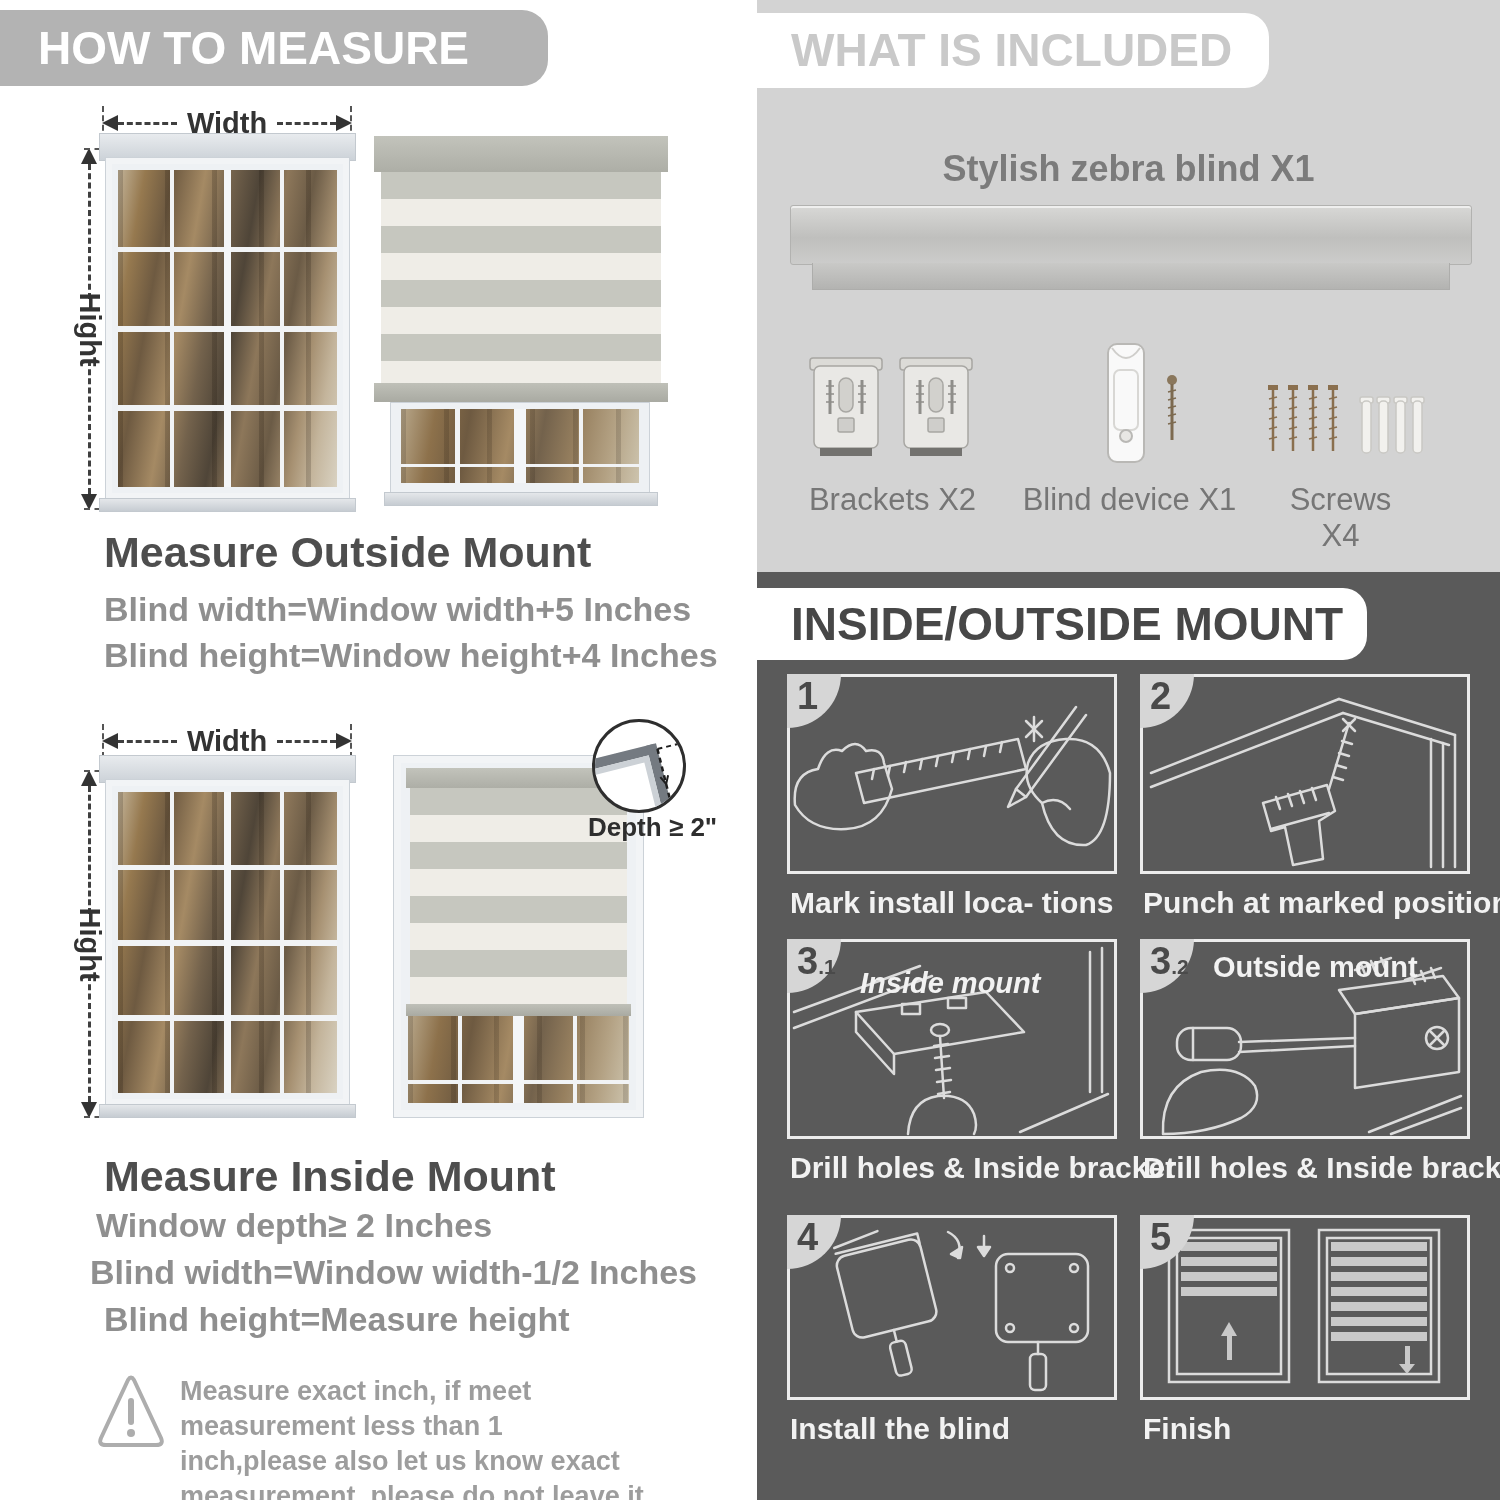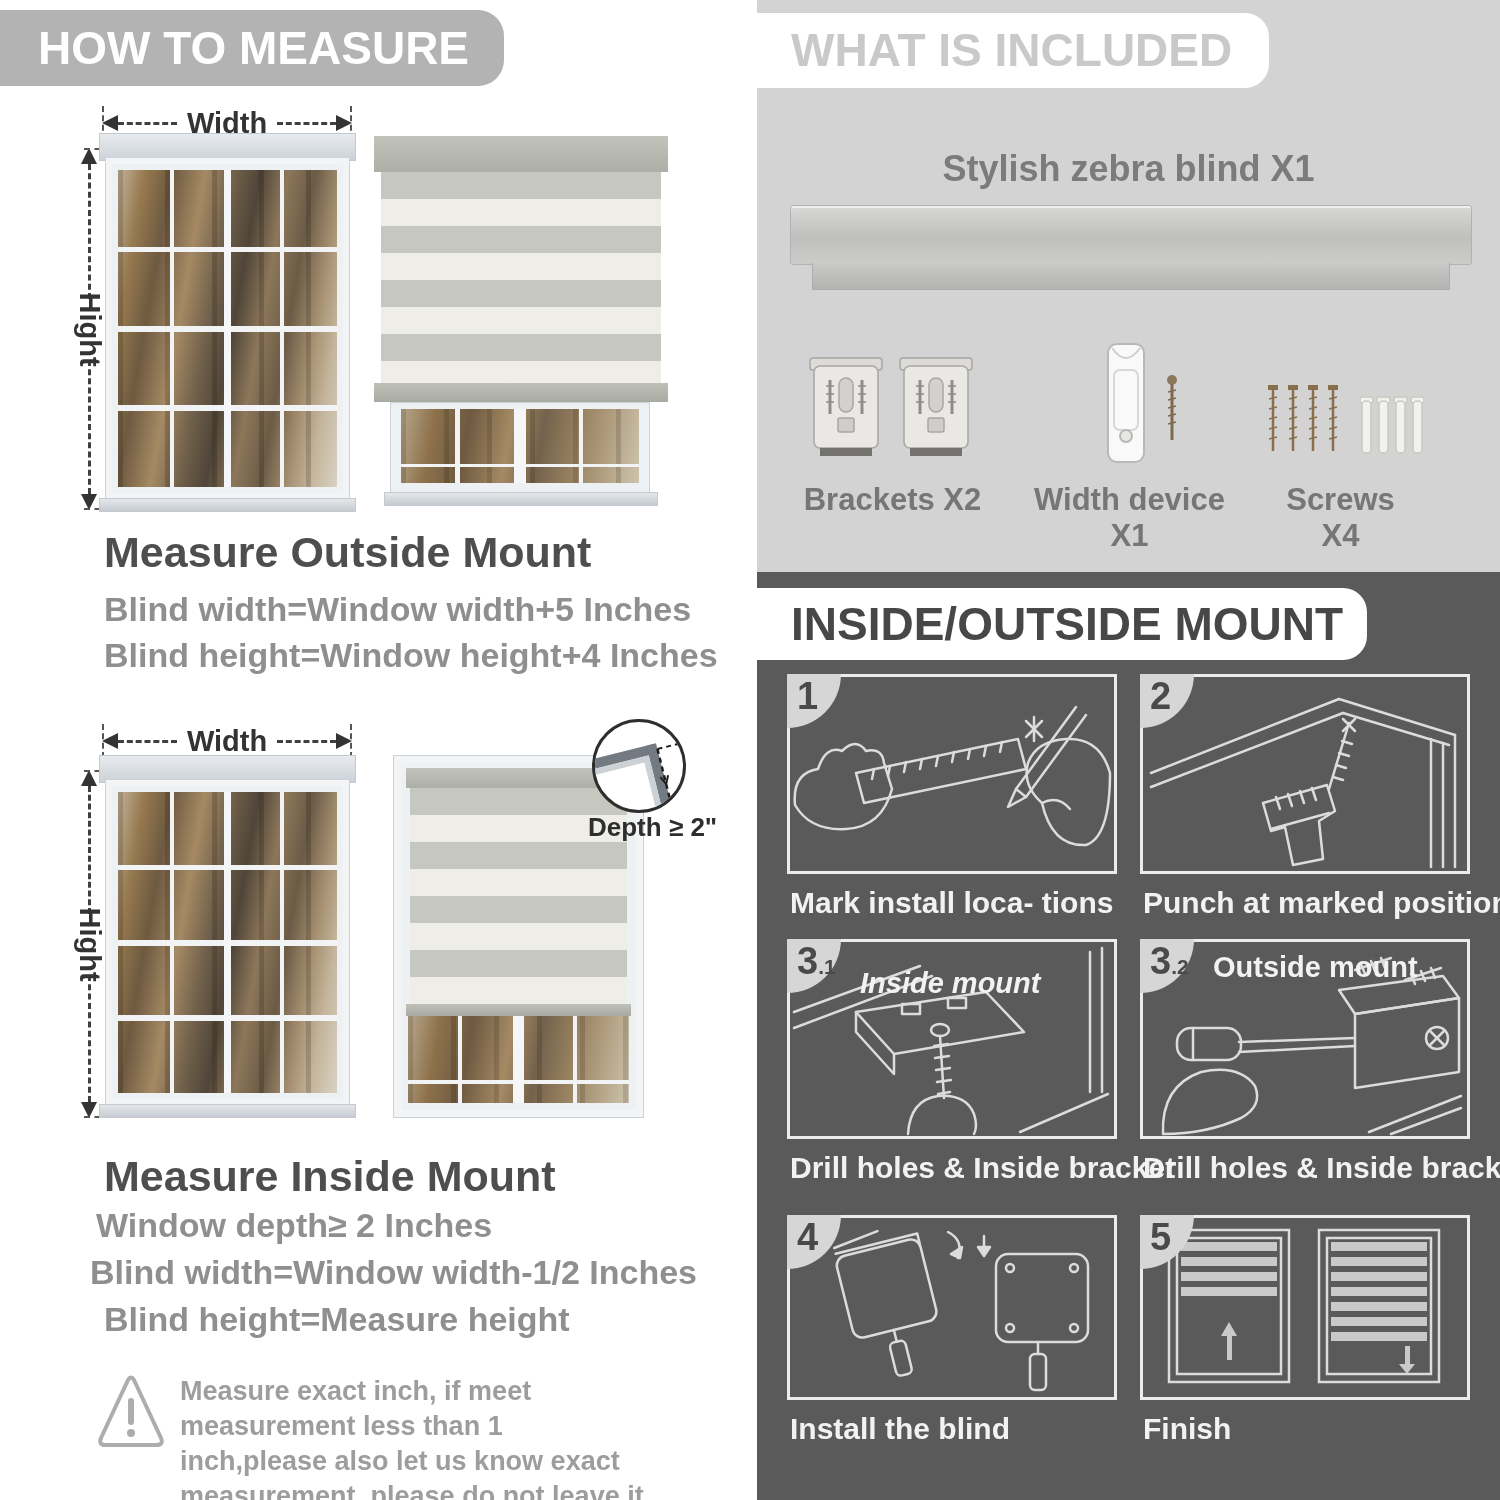--- a/index.html
+++ b/index.html
@@ -2,36 +2,36 @@
 <html><head>
 <meta charset="utf-8">
 <style>
   html,body{margin:0;padding:0;}
   body{width:1500px;height:1500px;position:relative;background:#ffffff;
        font-family:"Liberation Sans",sans-serif;overflow:hidden;}
   .abs{position:absolute;}
 
   
   .hdr{font-weight:bold;font-size:46px;line-height:76px;white-space:nowrap;}
-  .hdr-left{left:0;top:10px;width:504px;height:76px;background:#b3b3b3;color:#ffffff;
+  .hdr-left{left:0;top:10px;width:548px;height:76px;background:#b3b3b3;color:#ffffff;
             border-radius:0 26px 26px 0;padding-left:38px;box-sizing:border-box;}
   .hdr-included{left:757px;top:13px;width:512px;height:75px;background:#ffffff;color:#c9c9c9;
             border-radius:0 24px 24px 0;padding-left:34px;box-sizing:border-box;line-height:75px;}
   .hdr-mount{left:757px;top:588px;width:610px;height:72px;background:#ffffff;color:#474747;
             border-radius:0 24px 24px 0;padding-left:34px;box-sizing:border-box;line-height:72px;}
 
   
   .panel-light{left:757px;top:0;width:743px;height:572px;background:#d3d3d3;}
   .panel-dark{left:757px;top:572px;width:743px;height:928px;background:#5a5a5a;}
 
   
   .sec-title{font-weight:bold;font-size:43px;color:#4e4e4e;white-space:nowrap;}
   .formula{font-weight:bold;font-size:34px;color:#8f8f8f;white-space:nowrap;}
   .product-label{font-weight:bold;font-size:36px;color:#7b7b7b;text-align:center;}
-  .item-label{font-weight:bold;font-size:31px;color:#767676;text-align:center;}
+  .item-label{font-weight:normal;font-size:31px;color:#767676;text-align:center;}
   .warn-text{font-weight:bold;font-size:27px;line-height:35px;color:#9d9d9d;}
   .dim-label{font-weight:bold;font-size:29px;color:#333333;}
   .depth-label{font-weight:bold;font-size:26px;color:#2e2e2e;white-space:nowrap;}
   .caption{font-weight:bold;font-size:30px;color:#f2f2f2;white-space:nowrap;}
   .step-title{font-weight:bold;font-size:29px;color:#f2f2f2;white-space:nowrap;}
 
   
   .harrow{display:flex;align-items:center;height:26px;}
   .harrow .dash{flex:1;border-top:3px dashed #3f3f3f;height:0;}
   .harrow .dim-label{padding:0 10px;}
@@ -244,21 +244,21 @@
     <circle cx="36" cy="96" r="6" fill="#e8e7e4" stroke="#b9b8b5" stroke-width="2"></circle>
     <circle cx="82" cy="40" r="5" fill="#8a775c"></circle>
     <line x1="82" y1="44" x2="82" y2="100" stroke="#7d6a50" stroke-width="3"></line>
     <line x1="78" y1="52" x2="86" y2="50" stroke="#7d6a50" stroke-width="1.5"></line>
     <line x1="78" y1="60" x2="86" y2="58" stroke="#7d6a50" stroke-width="1.5"></line>
     <line x1="78" y1="68" x2="86" y2="66" stroke="#7d6a50" stroke-width="1.5"></line>
     <line x1="78" y1="76" x2="86" y2="74" stroke="#7d6a50" stroke-width="1.5"></line>
     <line x1="78" y1="84" x2="86" y2="82" stroke="#7d6a50" stroke-width="1.5"></line>
   </svg>
 </div>
-<div class="abs item-label" style="left:1022px;top:482px;width:215px;">Width device X1</div>
+<div class="abs item-label" style="left:1022px;top:482px;width:215px;">Blind device X1</div>
 
 <div class="abs" style="left:1268px;top:385px;">
   <svg width="165" height="80" viewBox="0 0 165 80">
     <g stroke="#8a6f4e" stroke-width="2.5" fill="#8a6f4e">
       <g id="scr">
         <rect x="0" y="0" width="10" height="5" stroke="none"></rect>
         <line x1="5" y1="5" x2="5" y2="66"></line>
         <line x1="1" y1="14" x2="9" y2="12" stroke-width="1.5"></line>
         <line x1="1" y1="24" x2="9" y2="22" stroke-width="1.5"></line>
         <line x1="1" y1="34" x2="9" y2="32" stroke-width="1.5"></line>

